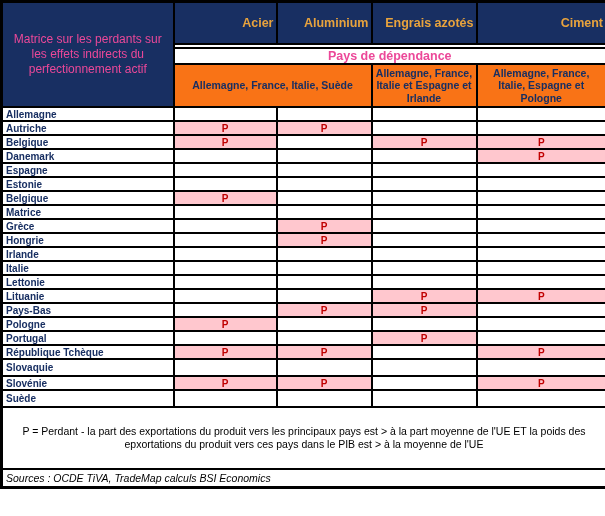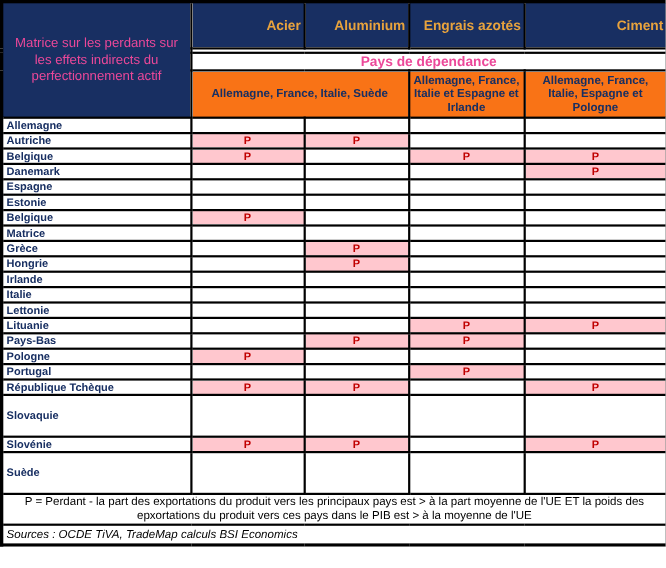--- a/index.html
+++ b/index.html
@@ -54,21 +54,21 @@
     background: #f97316;
     color: #182F62;
     font-weight: bold;
     font-size: 10.5px;
     line-height: 12.5px;
     height: 40px;
     padding: 2px 3px;
   }
   
   tbody tr { height: 14px; }
-  tbody tr.tall { height: 38px; margin-left: 40px; }
+  tbody tr.tall { height: 17px; margin-left: 40px; }
   td.country {
     font-weight: bold;
     color: #182F62;
     font-size: 10px;
     text-align: left;
     padding: 0 1px 0 3px;
     background: #fff;
     white-space: nowrap;
   }
   td.cell {
@@ -80,21 +80,21 @@
   td.cell.loser {
     background: #FFC7CE;
     color: #C00000;
     font-weight: bold;
   }
   
   tr.footnote td {
     text-align: center;
     font-size: 10.5px;
     line-height: 13px;
-    padding: 0 10px;
+    padding: 17px 10px;
     background: #fff;
   }
   tr.sources td {
     text-align: left;
     font-size: 10.5px;
     padding: 2px 3px;
     background: #fff;
     font-style: italic;
   }
 </style>

